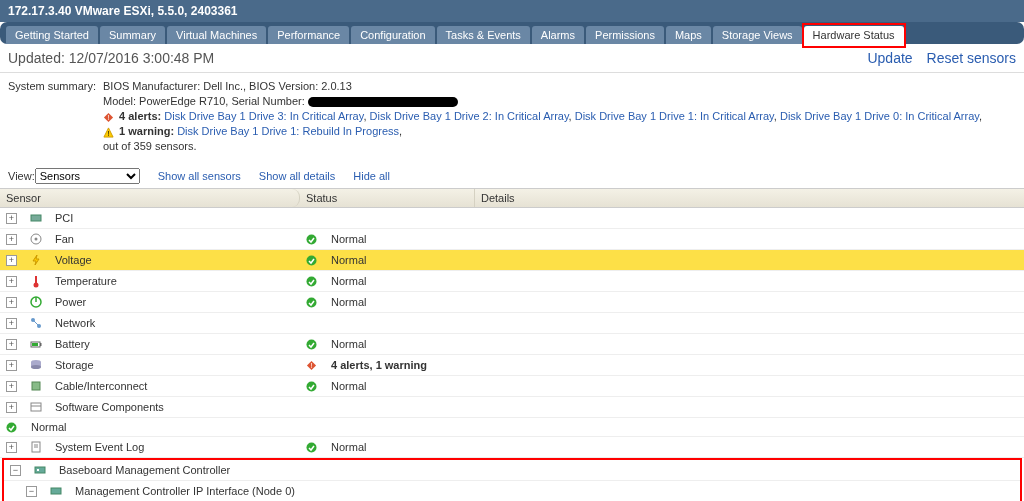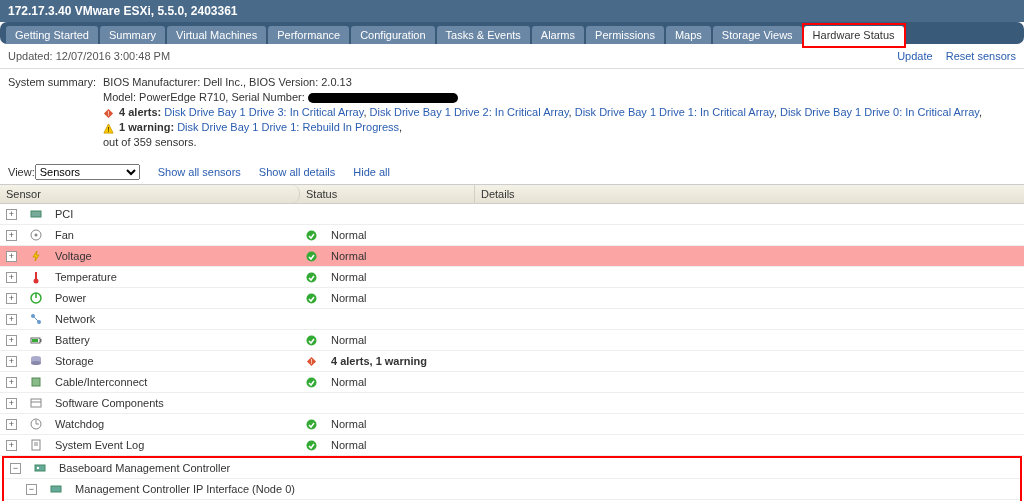--- a/index.html
+++ b/index.html
@@ -47,21 +47,21 @@
     top: -3px;
     left: -2px;
     right: -2px;
     bottom: -4px;
     pointer-events: none;
   }
   .subbar {
     display: flex;
     justify-content: space-between;
     padding: 6px 8px;
-    font-size: 11px;
+    font-size: 14px;
     color: #555;
     border-bottom: 1px solid #ddd;
   }
   .subbar-right a {
     color: #2a5db0;
     text-decoration: none;
     margin-left: 10px;
   }
   .summary {
     display: flex;
@@ -96,21 +96,21 @@
   .col-sensor { width:300px; padding:3px 6px; border-right:1px solid #d5d1c2;border-radius:8px;}
   .col-status { width:175px; padding:3px 6px; border-right:1px solid #d5d1c2;}
   .col-details{ flex:1; padding:3px 6px; }
   .rows {}
   .row {
     display:flex;
     border-bottom:1px solid #eee;
     align-items:center;
     min-height:18px;
   }
-  .row.selected { background:#fca5a5;}
+  .row.selected { background:#fde047;}
   .row .col-sensor, .row .col-status, .row .col-details { border-right:none; display:flex; align-items:center; gap:12px; }
   .exp { display:inline-flex; width:11px; height:11px; border:1px solid #999; align-items:center; justify-content:center; font-size:9px; line-height:9px; color:#555; background:#fff; cursor:pointer;}
   .exp.minus::before{content:"−";}
   .exp.plus::before{content:"+";}
   .cat-ico { width:14px; height:14px; display:inline-flex; align-items:center; justify-content:center;}
   .status-normal { color:#333;text-align:center;}
   .status-alert { color:#333; font-weight:bold;}
   .redbox {
     border:2px solid red;
     margin: 0 2px;
@@ -401,31 +401,20 @@
             <line x1="2" y1="6" x2="12" y2="6" stroke="#888"></line>
           </svg>
         </span>
       <span>Software Components</span>
     </div>
     <div class="col-status"></div>
       <div class="col-details"></div>
   </div>
 
   <div class="row">
-    <div class="col-sensor">
-      <span class="exp plus"></span>
-      <span class="cat-ico">
-          <svg width="14" height="14">
-            <circle cx="7" cy="7" r="5" fill="none" stroke="#888"></circle>
-            <line x1="7" y1="7" x2="7" y2="3" stroke="#888"></line>
-            <line x1="7" y1="7" x2="10" y2="7" stroke="#888"></line>
-          </svg>
-        </span>
-      <span>Watchdog</span>
-    </div>
     <div class="col-status">
       <span class="ok-ico">
           <svg width="11" height="11">
             <circle cx="5.5" cy="5.5" r="5" fill="#3a3"></circle>
             <path d="M3 6 L5 8 L8 4" stroke="#fff" fill="none" stroke-width="1.5"></path>
           </svg>
         </span>
       <span class="status-normal">Normal</span>
     </div>
       <div class="col-details"></div>

